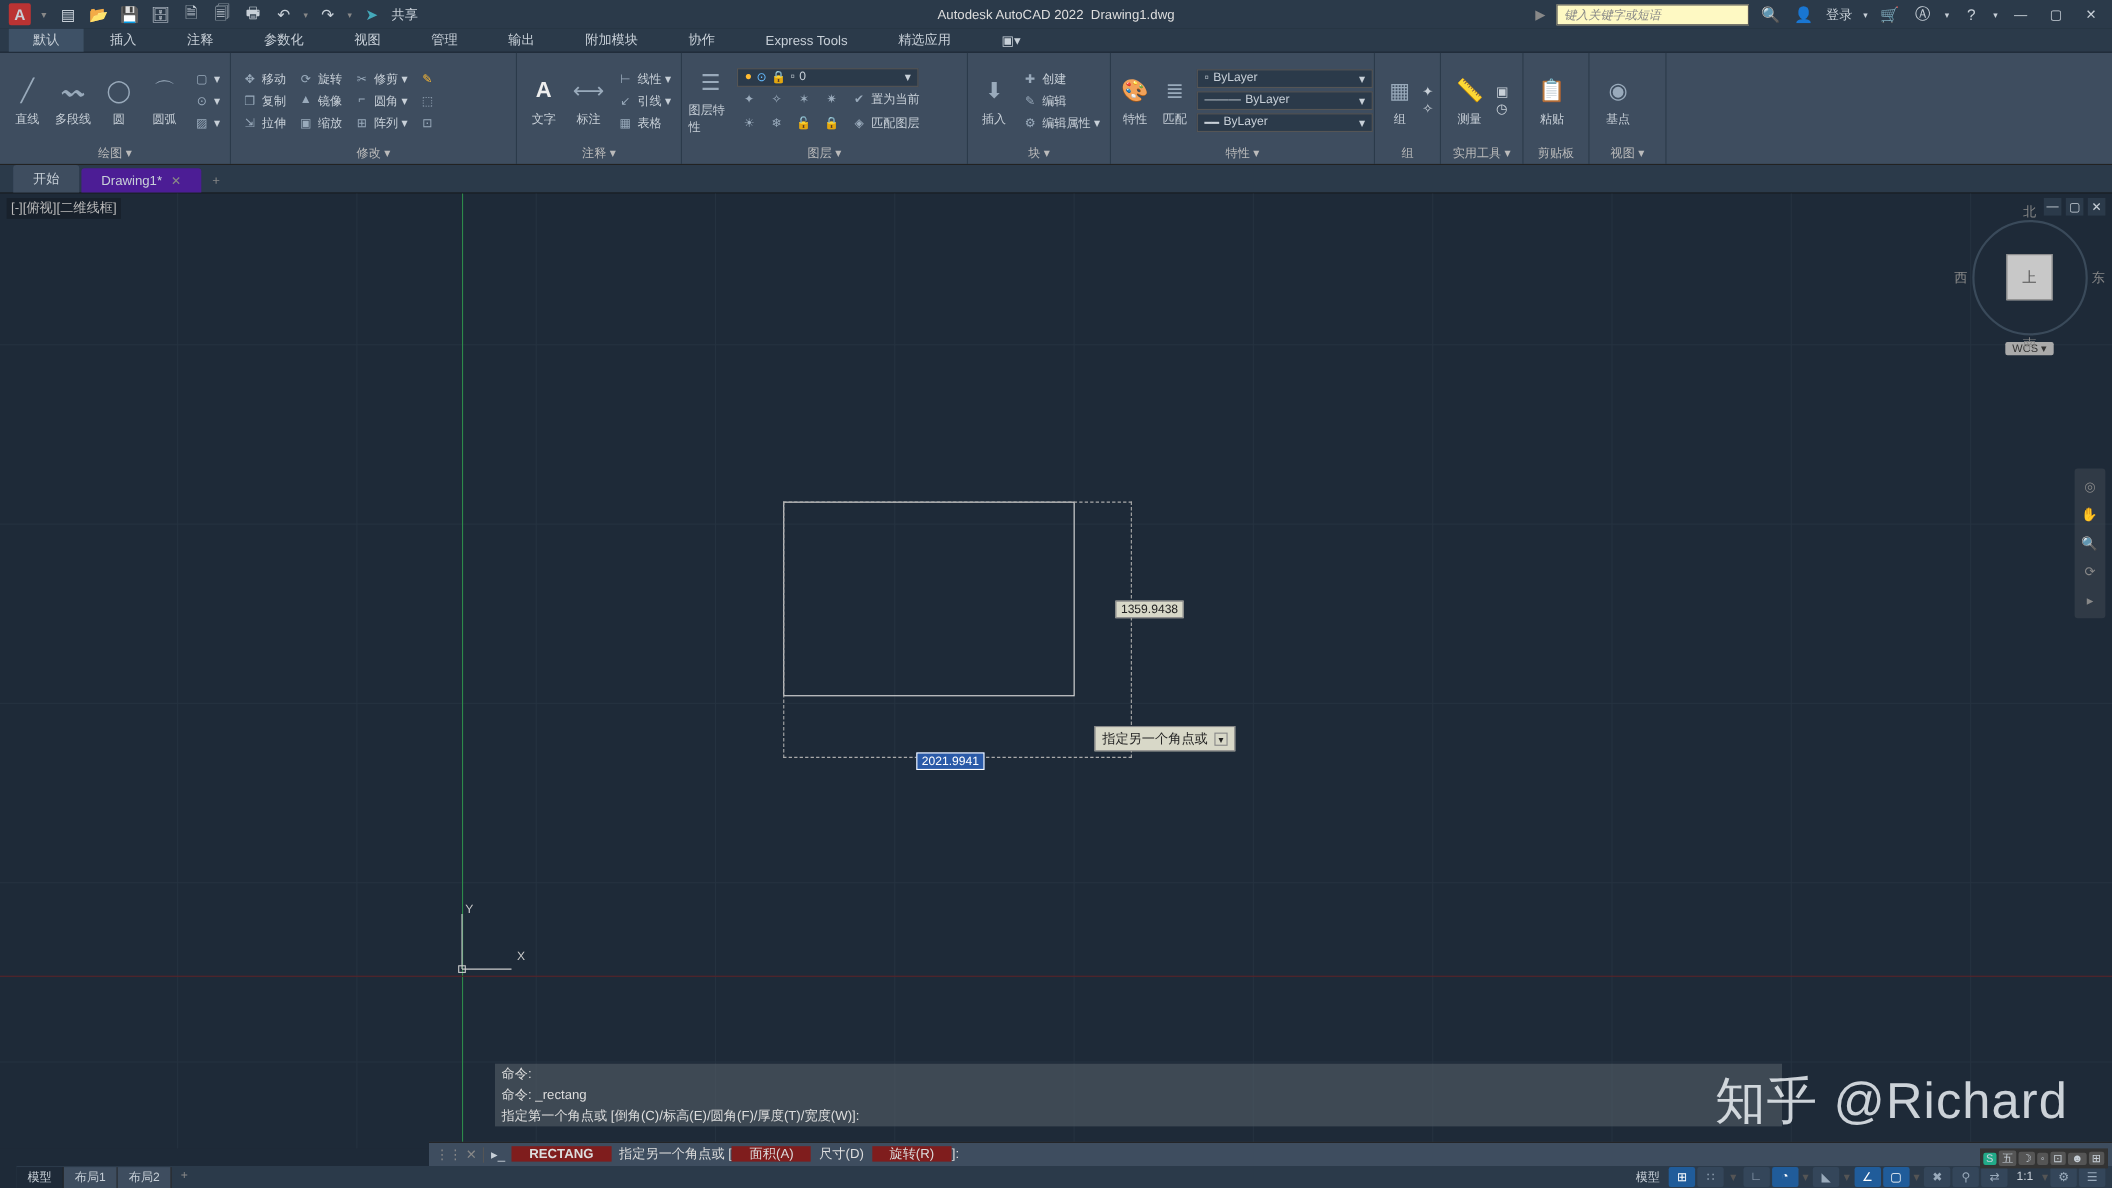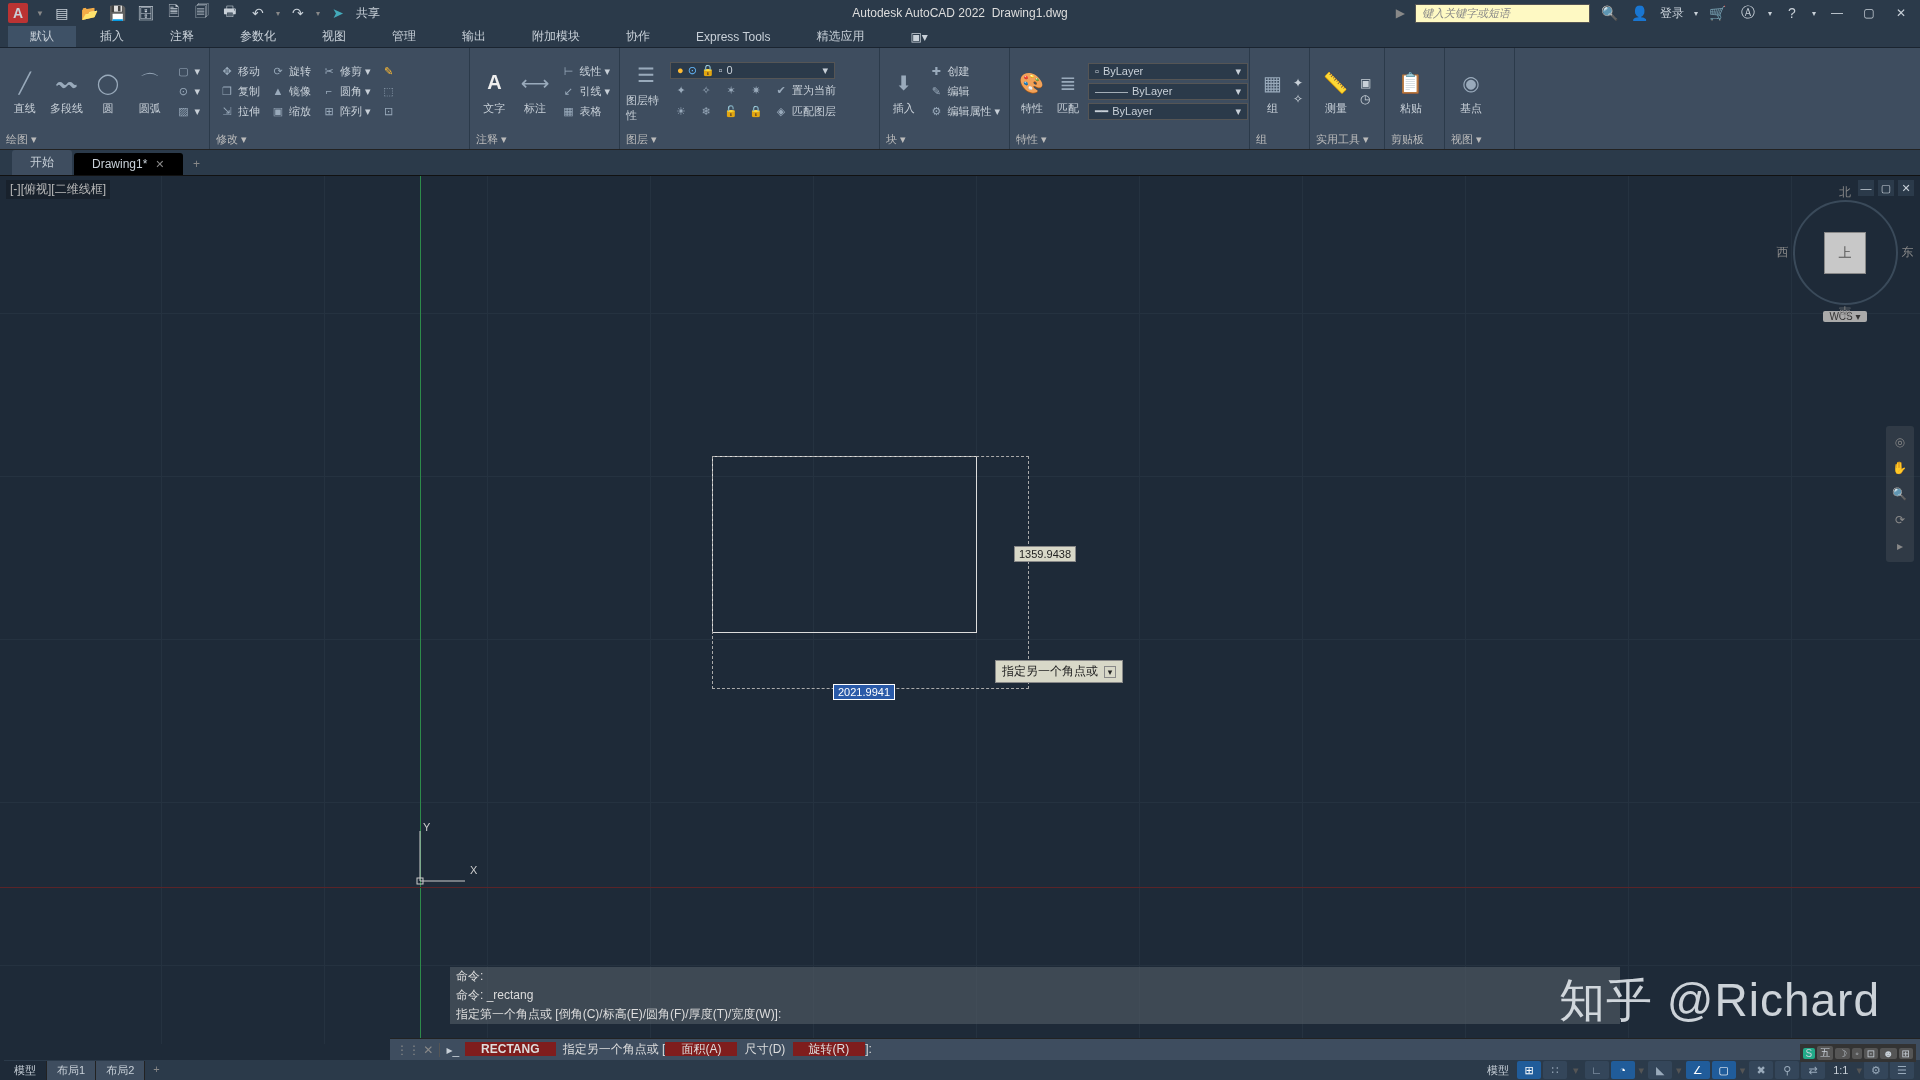--- a/index.html
+++ b/index.html
@@ -13,31 +13,31 @@
 .qat .search { background: #fef9c3; border: 1px solid #555; padding: 1px 6px; width: 175px; font-size: 11px; color: #888; font-style: italic; }
 .qat .winbtn { width: 22px; height: 18px; display: flex; align-items: center; justify-content: center; }
 
 .menubar { height: 22px; background: #2b3a4a; display: flex; align-items: center; padding-left: 8px; gap: 2px; border-bottom: 1px solid #1a2430; }
 .menubar .mitem { padding: 2px 22px; font-size: 12px; color: #c8d0d8; }
 .menubar .mitem.active { background: #3e5166; }
 
 .ribbon { height: 102px; background: #3e4d5f; display: flex; border-bottom: 1px solid #222; }
 .rpanel { border-right: 1px solid #2b3a4a; display: flex; flex-direction: column; padding: 4px 6px 2px; }
 .rpanel .rrow { display: flex; gap: 4px; align-items: center; flex: 1; }
-.rpanel .rlabel { text-align: left; font-size: 11px; color: #bbb; margin-top: auto; padding-top: 2px; }
+.rpanel .rlabel { text-align: center; font-size: 11px; color: #bbb; margin-top: auto; padding-top: 2px; }
 .rbtn-big { width: 40px; display: flex; flex-direction: column; align-items: center; gap: 2px; font-size: 11px; }
 .rbtn-big .ico { width: 32px; height: 32px; display: flex; align-items: center; justify-content: center; font-size: 20px; color: #9ab; }
 .rbtn-sm { display: flex; align-items: center; gap: 3px; font-size: 11px; padding: 1px 3px; white-space: nowrap; }
 .rbtn-sm .ico { width: 16px; height: 16px; display: flex; align-items: center; justify-content: center; color: #9ab; }
 .rcol { display: flex; flex-direction: column; gap: 2px; justify-content: center; }
 .layer-sel { background: #2b3a4a; border: 1px solid #555; padding: 1px 6px; width: 165px; font-size: 11px; display: flex; align-items: center; gap: 4px; }
 
 .doctabs { height: 26px; background: #2b3a4a; display: flex; align-items: flex-end; padding-left: 12px; gap: 0; border-bottom: 1px solid #111; }
 .doctab { padding: 4px 18px; background: #3e4d5f; font-size: 12px; border-top-left-radius: 3px; border-top-right-radius: 3px; margin-right: 2px; display: flex; align-items: center; gap: 8px; }
-.doctab.active { background: #000000; align-items: center; }
+.doctab.active { background: #4c1d95; align-items: center; }
 .doctab .x { font-size: 11px; color: #888; }
 .newtab { width: 24px; text-align: center; color: #888; padding: 4px; }
 
 .canvas { position: absolute; top: 176px; left: 0; right: 0; bottom: 36px; background: #1e2a38; }
 .vplabel { position: absolute; top: 4px; left: 6px; font-size: 12px; color: #bbb; background: rgba(0,0,0,.2); padding: 1px 4px; }
 .vpctrls { position: absolute; top: 4px; right: 6px; display: flex; gap: 4px; }
 .vpctrls span { width: 16px; height: 16px; background: #2b3a4a; display: flex; align-items: center; justify-content: center; font-size: 11px; }
 
 .grid { position: absolute; inset: 0; background-image:
   linear-gradient(#253240 1px, transparent 1px),
@@ -68,21 +68,21 @@
 .navbar .nitem { width: 20px; height: 20px; color: #888; display: flex; align-items: center; justify-content: center; }
 
 .cmdhist { position: absolute; bottom: 20px; left: 450px; right: 300px; background: rgba(80,90,100,.65); font-size: 12px; }
 .cmdhist .line { padding: 1px 6px; color: #ddd; }
 .cmdline { display: flex; align-items: center; background: #3e4d5f; border-top: 1px solid #222; padding: 2px 6px; gap: 6px; }
 .cmdline .handle { color: #888; border-right: 1px solid #555; padding-right: 6px; }
 .cmdline .cmd { font-family: Consolas, monospace; color: #ddd; }
 .cmdline .cmd b { font-weight: bold; }
 .cmdline .hl { background: #7f1d1d; padding: 0 16px; }
 
-.status { position: absolute; bottom: 0; left: 4px; right: 0; height: 20px; background: #2b3a4a; display: flex; align-items: center; font-size: 11px; }
+.status { position: absolute; bottom: 0; left: 15px; right: 0; height: 20px; background: #2b3a4a; display: flex; align-items: center; font-size: 11px; }
 .status .ltabs { display: flex; gap: 0; }
 .status .ltab { padding: 2px 10px; background: #3e4d5f; border-right: 1px solid #222; }
 .status .ltab.active { background: #1e2a38; }
 .status .plus { padding: 2px 8px; color: #888; }
 .status .right { margin-left: auto; display: flex; align-items: center; gap: 2px; padding-right: 6px; }
 .status .sbtn { width: 24px; height: 18px; display: flex; align-items: center; justify-content: center; color: #9ab; background: #34465a; border-radius: 2px; }
 .status .sbtn.on { background: #205c9a; color: #fff; }
 .watermark { position: absolute; right: 40px; bottom: 48px; font-size: 46px; color: rgba(235,240,245,.85); font-weight: 400; letter-spacing: 1px; }
 
 .ime-badge { position: fixed; bottom: 18px; right: 4px; height: 18px; background: #333; display: flex; align-items: center; gap: 2px; font-size: 10px; padding: 0 3px; z-index: 999; }

